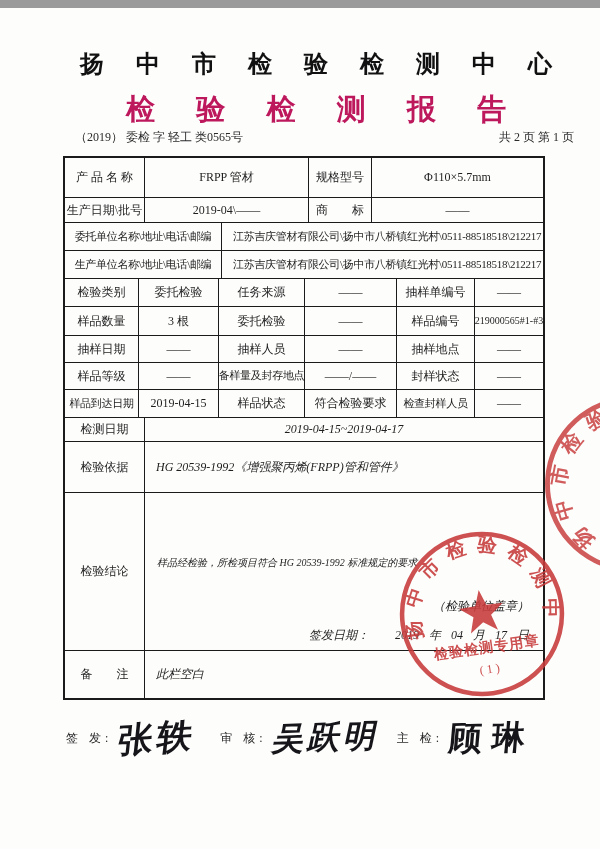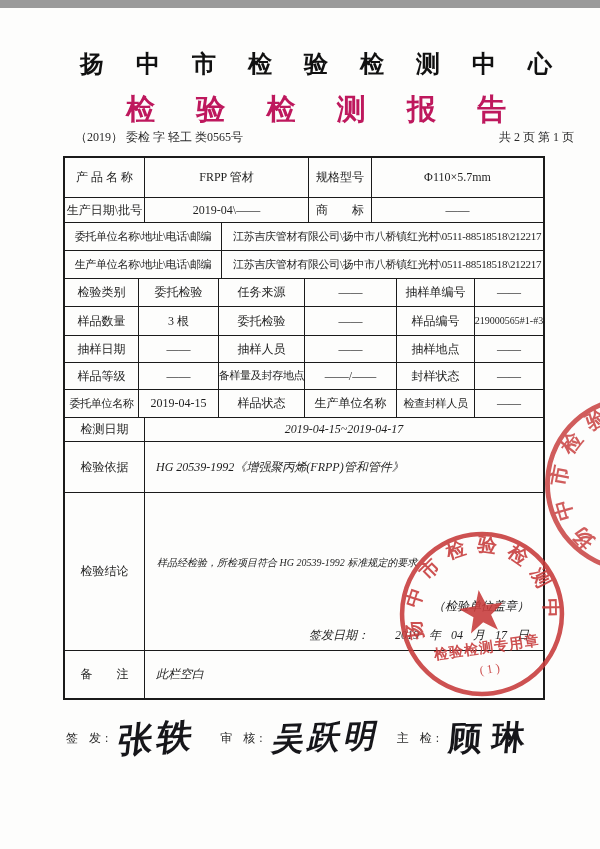--- a/index.html
+++ b/index.html
@@ -169,24 +169,24 @@
     <div class="tr r6" style="height:27px">
       <div class="td">样品等级</div>
       <div class="td">——</div>
       <div class="td tight">备样量及封存地点</div>
       <div class="td">——/——</div>
       <div class="td">封样状态</div>
       <div class="td">——</div>
     </div>
 
     <div class="tr r6" style="height:28px">
-      <div class="td tight">委托单位名称</div>
+      <div class="td tight">样品到达日期</div>
       <div class="td">2019-04-15</div>
       <div class="td">样品状态</div>
-      <div class="td">生产单位名称</div>
+      <div class="td">符合检验要求</div>
       <div class="td tight">检查封样人员</div>
       <div class="td">——</div>
     </div>
 
     <div class="tr r2n" style="height:24px">
       <div class="td">检测日期</div>
       <div class="td">2019-04-15~2019-04-17</div>
     </div>
 
     <div class="tr r2n" style="height:51px">

